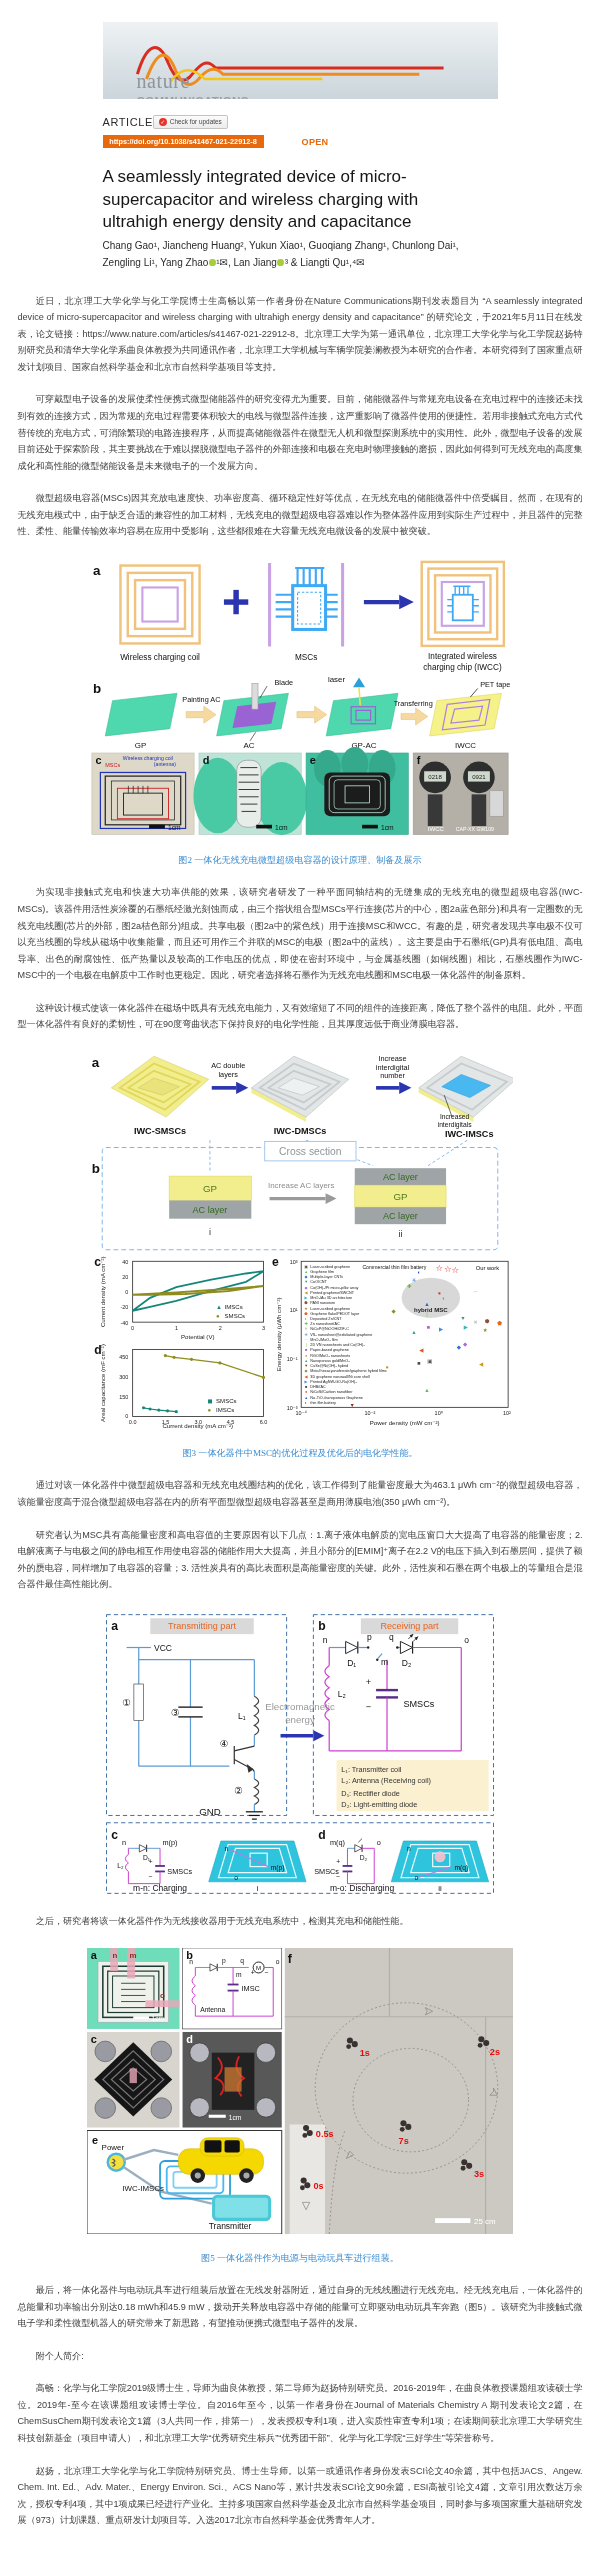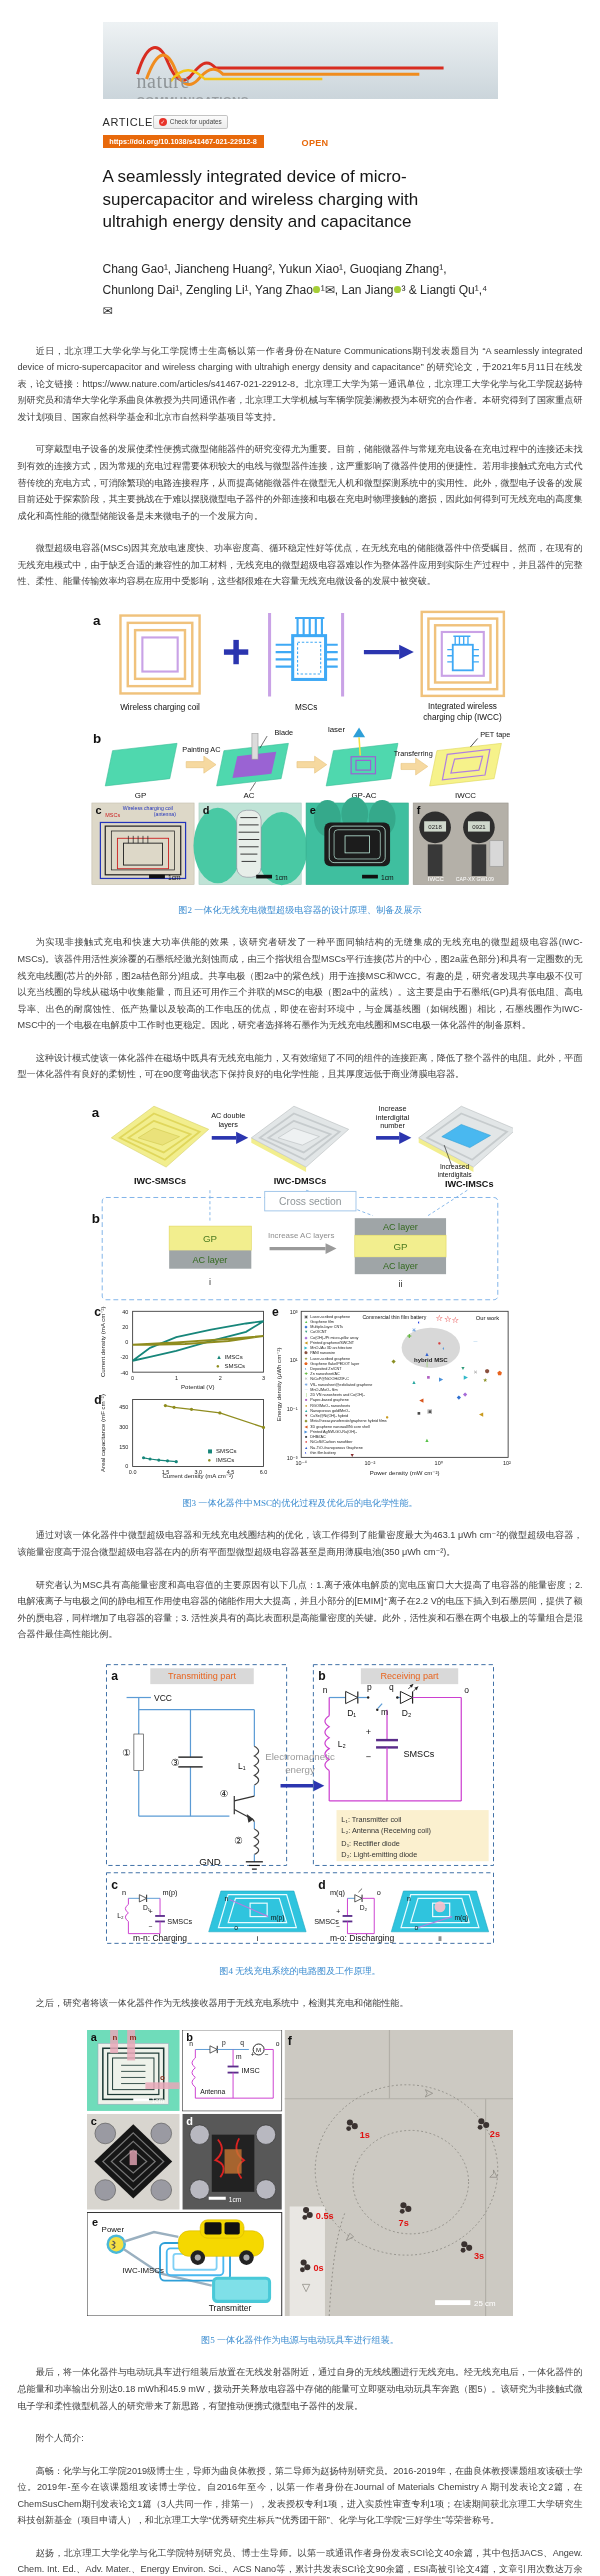--- a/index.html
+++ b/index.html
@@ -7,25 +7,25 @@
   .page{width:600px;padding-top:22px;}
   .head-col{width:395px;margin:0 auto;}
   .banner{width:395px;height:77px;background:linear-gradient(#eef2f4,#cbd5db);position:relative;overflow:hidden;}
   .banner .nat{position:absolute;left:34px;top:48px;font-family:"Liberation Serif","DejaVu Serif",serif;font-size:20px;color:#8f9598;letter-spacing:0.6px;}
   .banner .com{position:absolute;left:34px;top:72px;font-weight:bold;font-size:11.6px;color:#9aa0a4;letter-spacing:0.3px;}
   .banner svg{position:absolute;left:0;top:0;}
   .art-row{display:flex;justify-content:flex-start;align-items:center;margin-top:16px;}
   .article-label{font-size:11px;color:#2b2b2b;letter-spacing:0.6px;}
   .check-btn{display:flex;align-items:center;gap:3px;border:0.6px solid #c3c3c3;background:linear-gradient(#fbfbfb,#ececec);border-radius:1.8px;padding:1.8px 4.9px;font-size:6.4px;color:#444;cursor:pointer;}
   .check-ic{width:8px;height:8px;border-radius:50%;background:#e8332a;color:#fff;font-size:5.5px;line-height:8px;text-align:center;display:inline-block;}
-  .doi-row{margin-top:6.1px;display:flex;align-items:flex-end;}
+  .doi-row{margin-top:6.1px;display:flex;align-items:center;}
   .doi-badge{background:#e8690b;color:#fff;font-weight:bold;font-size:7.3px;padding:2.4px 6.7px;}
   .open-label{color:#e8690b;font-weight:bold;font-size:9.1px;margin-left:38px;letter-spacing:0.3px;}
   .title{margin-top:18px;font-size:17px;line-height:1.3;color:#161616;width:378px;}
-  .authors{margin-top:26px;font-size:12px;color:#2a2a2a;line-height:1.75;width:390px;}
+  .authors{margin-top:4px;font-size:10px;color:#2a2a2a;line-height:1.75;width:390px;}
   .orcid{display:inline-block;width:6.7px;height:6.7px;border-radius:50%;background:#a6ce39;vertical-align:0.6px;margin:0 0.6px;}
   .main-col{width:565px;margin:21px auto 0;}
   .para{font-size:9.1px;line-height:1.82;text-indent:2em;text-align:justify;margin:16px 0;color:#3e3e3e;}
   .figure{margin:18.3px auto 0;display:block;}
   .fig-caption{text-align:center;color:#3b8cd0;font-size:9.1px;margin:18.3px 0 17px;font-family:Liberation Serif, serif;}
   svg text{font-family:"Liberation Sans","DejaVu Sans",sans-serif;}
   .footer-pad{height:24.4px;}
 </style>
 </head>
 <body>
@@ -578,21 +578,20 @@
         <polygon points="524,390 596,390 608,430 512,430" fill="none" stroke="#e8fbff" stroke-width="2"></polygon>
         <rect x="548" y="398" width="28" height="22" fill="none" stroke="#e8fbff" stroke-width="2"></rect>
         <circle cx="560" cy="404" r="9" fill="#ffc0cb" opacity="0.9"></circle>
         <line x1="524" y1="438" x2="580" y2="420" stroke="#b07fe0" stroke-width="2"></line>
       </g>
       <text x="506" y="394" font-size="11" fill="#111">n</text>
       <text x="518" y="442" font-size="11" fill="#111">o</text>
       <text x="584" y="426" font-size="11" fill="#111">m(q)</text>
       <text x="560" y="460" font-size="13" fill="#111" text-anchor="middle">ii</text>
     </svg>
-    <div class="fig-caption">图4 无线充电系统的电路图及工作原理。</div>
 
     <p class="para">之后，研究者将该一体化器件作为无线接收器用于无线充电系统中，检测其充电和储能性能。</p>
 
     <svg class="figure" width="426" height="286" viewBox="0 0 700 470">
       <g>
         <rect x="0" y="0" width="152" height="133" fill="#6fdcba"></rect>
         <rect x="18" y="22" width="116" height="100" fill="#eef2ea" stroke="#9ab"></rect>
         <rect x="26" y="30" width="100" height="84" fill="none" stroke="#1d3a35" stroke-width="2.5"></rect>
         <rect x="34" y="38" width="84" height="68" fill="none" stroke="#1d3a35" stroke-width="2"></rect>
         <rect x="42" y="46" width="68" height="52" fill="none" stroke="#1d3a35" stroke-width="1.6"></rect>

